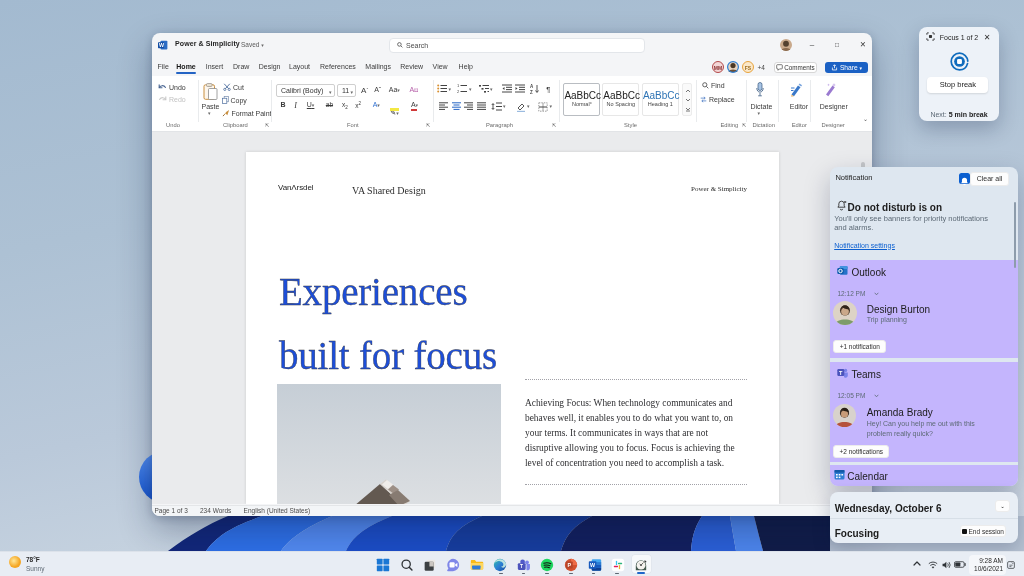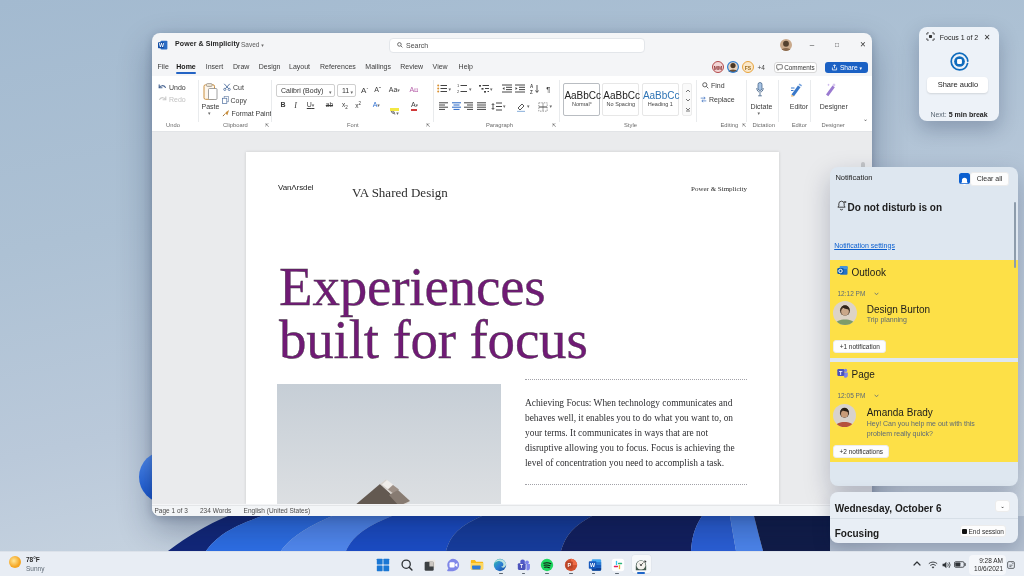--- a/index.html
+++ b/index.html
@@ -33,37 +33,37 @@
   .ric { position:absolute; font-size:7px; color:#3a3a3a; }
   .dd { color:#6a6a6a; font-size:5px; }
   .stylecard { position:absolute; top:6.5px; width:37px; height:33px; background:#fff; border:1px solid #e7e7e7;
                border-radius:2px; text-align:center; }
   .stylecard .t1 { font-size:10px; color:#222; margin-top:6px; }
   .stylecard .t2 { font-size:5.5px; color:#444; }
 
   #canvas { left:0; top:99px; width:720px; height:372px; background:#eaebed; overflow:hidden; }
   #page { left:94px; top:20px; width:533px; height:352px; background:#fff; box-shadow:0 0 3px rgba(0,0,0,.14); }
   #hdr-logo { left:32px; top:30.5px; font-size:8px; font-weight:400; letter-spacing:-.1px; color:#1d1d1d; }
-  #hdr-mid  { left:106px; top:32.5px; font-size:13px; color:#2e2e2e; font-family:"Liberation Serif",serif; }
+  #hdr-mid  { left:106px; top:32.5px; font-size:10px; color:#2e2e2e; font-family:"Liberation Serif",serif; }
   #hdr-right{ right:32px; top:32.5px; font-size:7px; color:#2e2e2e; font-family:"Liberation Serif",serif; }
-  #headline { left:33px; top:108px; font-family:"Liberation Serif",serif; font-size:55px; line-height:53px;
-              color:#701a75; letter-spacing:-.2px; -webkit-text-stroke:.35px #3b3b3d; }
+  #headline { left:33px; top:108px; font-family:"Liberation Serif",serif; font-size:39px; line-height:64px;
+              color:#1d4ed8; letter-spacing:-.2px; -webkit-text-stroke:.35px #3b3b3d; }
   #photo { left:31px; top:232px; width:224px; height:120px; overflow:hidden; }
   #rcol { left:279px; top:227px; width:222px; }
   .dotline { border-top:1.5px dotted #a2a2a8; width:222px; }
   #rcol p { margin-top:16px; margin-bottom:12.5px; font-family:"Liberation Serif",serif; font-size:9.4px; line-height:15px;
             color:#2f2f32; }
   #statusbar { left:0; top:472px; width:720px; height:11px; background:#f3f5f7; border-top:1px solid #e4e6e8;
                font-size:6.5px; color:#4b4b4b; border-radius:0 0 8px 8px; }
   #statusbar span { position:absolute; top:1.2px; }
 
   
   #npanel { left:830px; top:167px; width:188px; height:319px; background:#dee7f0; border-radius:8px;
             box-shadow:0 10px 26px rgba(10,25,60,.25); overflow:hidden; }
-  .ncard { position:absolute; left:0px; width:188px; background:#fde047; }
+  .ncard { position:absolute; left:0px; width:188px; background:#c4b5fd; }
   .pill { position:absolute; background:#fdfdfd; border:1px solid #ececec; border-radius:3px; font-size:6.5px; color:#2e2e2e;
           text-align:center; }
   .nname { position:absolute; font-size:10px; color:#1c1c1c; }
   .nsub  { position:absolute; font-size:7px; color:#5d6a76; }
   .ntime { position:absolute; font-size:6.5px; color:#5d6a76; }
 
   #calcard { left:830px; top:492px; width:188px; height:51px; background:#e8eef5; border-radius:8px;
              box-shadow:0 6px 18px rgba(10,25,60,.22); }
 
   #fwidget { left:919px; top:27px; width:80px; height:94px; background:#edf2f8; border-radius:8px;
@@ -438,40 +438,41 @@
       <path d="M1 3 V1.5 A.5 .5 0 0 1 1.5 1 H3 M7 1 h1.5 A.5 .5 0 0 1 9 1.5 V3 M9 7 v1.5 a.5 .5 0 0 1 -.5 .5 H7 M3 9 H1.5 A.5 .5 0 0 1 1 8.5 V7" stroke="#333" stroke-width="1.1" fill="none"></path>
       <rect x="3.3" y="3.3" width="3.4" height="3.4" rx=".8" fill="#333"></rect>
     </svg>
   <div class="abs" style="left:0; top:6.5px; width:80px; text-align:center; font-size:7px; color:#1c1c1c;">Focus 1 of 2</div>
   <div class="abs" style="left:64.8px; top:5.5px; font-size:8px; color:#333;">✕</div>
   <svg class="abs" style="left:30.5px; top:25.2px;" width="19" height="19" viewBox="0 0 22 22">
     <circle cx="11" cy="11" r="9.6" fill="none" stroke="#0f6cbd" stroke-width="2" stroke-dasharray="57 3.3" stroke-dashoffset="-2.5" stroke-linecap="round"></circle>
     <circle cx="11" cy="11" r="6.2" fill="#0f6cbd"></circle>
     <rect x="8.2" y="8.2" width="5.6" height="5.6" rx="1.4" fill="#fff"></rect>
   </svg>
-  <div class="abs" style="left:8.4px; top:50px; width:61px; height:16px; background:#fff; border-radius:4px; box-shadow:0 1px 2px rgba(0,0,0,.12); text-align:center; font-size:7.5px; color:#1c1c1c; line-height:16px;">Share audio</div>
+  <div class="abs" style="left:8.4px; top:50px; width:61px; height:16px; background:#fff; border-radius:4px; box-shadow:0 1px 2px rgba(0,0,0,.12); text-align:center; font-size:7.5px; color:#1c1c1c; line-height:16px;">Stop break</div>
   <div class="abs" style="left:0; top:84px; width:80px; text-align:center; font-size:7px; color:#5d6a76;">Next: <b style="color:#1c1c1c;">5 min break</b></div>
 </div>
 
 <div id="npanel" class="abs">
   <div class="abs" style="left:5.4px; top:6.4px; font-size:7.5px; color:#1c1c1c;">Notification</div>
   <div class="abs" style="left:129.4px; top:6px; width:11px; height:11px; background:#0b5fd0; border-radius:2.5px;">
     <svg width="11" height="11" viewBox="0 0 11 11">
         <path d="M5.5 1.7 a2.55 2.55 0 0 1 2.55 2.55 v1.75 l.95 1.3 H2 l.95-1.3 V4.25 A2.55 2.55 0 0 1 5.5 1.7 Z" fill="#fff"></path>
         <path d="M4.3 8.1 a1.2 1.2 0 0 0 2.4 0 Z" fill="#fff"></path>
       </svg>
   </div>
   <div class="pill" style="left:140px; top:5px; width:39px; height:13.5px; line-height:12.5px; font-size:7px;">Clear all</div>
 
   <svg class="abs" style="left:5.5px; top:33px;" width="11" height="11" viewBox="0 0 11 11">
       <path d="M5.5 1.2 a2.7 2.7 0 0 1 2.7 2.7 v1.9 l.9 1.4 H1.9 L2.8 5.8 v-1.9 a2.7 2.7 0 0 1 2.7-2.7 Z" fill="none" stroke="#333" stroke-width=".9"></path>
       <path d="M4.4 8.9 a1.1 1.1 0 0 0 2.2 0" stroke="#333" stroke-width=".9" fill="none"></path>
       <path d="M8.2 1 l2 2 M10.2 1 l-2 2" stroke="#333" stroke-width=".8"></path>
     </svg>
   <div class="nname abs" style="left:17.6px; top:34.5px; font-weight:700;">Do not disturb is on</div>
+  <div class="nsub abs" style="left:4.2px; top:46.5px; width:160px; line-height:9px; font-size:7.5px;">You'll only see banners for priority notifications and alarms.</div>
   <div class="abs" style="left:4.2px; top:74.5px; font-size:7px; color:#0b5fd0; text-decoration:underline;">Notification settings</div>
 
   <div class="ncard" style="top:93px; height:98px;">
     <svg class="abs" style="left:6.5px; top:5px;" width="11" height="11" viewBox="0 0 11 11">
         <rect x="2.8" y="1.2" width="7.7" height="8.6" rx="1" fill="#2372c8"></rect>
         <rect x="2.8" y="1.2" width="7.7" height="2.8" fill="#4394e0"></rect>
         <rect x="0.3" y="3.1" width="6.4" height="5.8" rx="1.2" fill="#0f5cad"></rect>
         <circle cx="3.5" cy="6" r="1.7" fill="none" stroke="#fff" stroke-width="1"></circle>
       </svg>
     <div class="nname abs" style="left:21.5px; top:6.5px;">Outlook</div>
@@ -497,21 +498,21 @@
     <div class="pill" style="left:3.3px; top:79.5px; width:53px; height:13px; line-height:12px;">+1 notification</div>
   </div>
 
   <div class="ncard" style="top:195px; height:100px;">
     <svg class="abs" style="left:6.5px; top:5px;" width="11" height="11" viewBox="0 0 11 11">
         <circle cx="8.6" cy="3.4" r="1.6" fill="#7b83eb"></circle>
         <path d="M7 5.4 h3.8 v3 a2.4 2.4 0 0 1 -3.8 1.9 Z" fill="#7b83eb"></path>
         <rect x="0.3" y="2" width="7" height="7" rx="1.2" fill="#4b53bc"></rect>
         <text x="2" y="7.6" font-size="5.5" fill="#fff" font-family="Liberation Sans" font-weight="bold">T</text>
       </svg>
-    <div class="nname abs" style="left:21.5px; top:6.5px;">Page</div>
+    <div class="nname abs" style="left:21.5px; top:6.5px;">Teams</div>
     <div class="ntime abs" style="left:7.5px; top:30px;">12:05 PM &nbsp;&nbsp;&nbsp;<svg width="5" height="4" viewBox="0 0 5 4" style="margin-left:1px;">
           <path d="M.7 .8 L2.5 2.8 L4.3 .8" fill="none" stroke="#5d6a76" stroke-width=".8"></path>
         </svg></div>
     <svg class="abs" style="left:3.3px; top:42px;" width="23" height="23" viewBox="0 0 24 24">
         <defs>
           <clipPath id="cb2">
             <circle cx="12" cy="12" r="12"></circle>
           </clipPath>
         </defs>
         <g clip-path="url(#cb2)">
@@ -520,20 +521,34 @@
           <circle cx="12" cy="10.5" r="3.7" fill="#c89b78"></circle>
           <path d="M7.5 8.5 a4.5 4.5 0 0 1 9 0 l-2-.8 a6.5 6.5 0 0 1 -5-2 Z" fill="#2a1f16"></path>
           <path d="M2 24 C3 17 21 17 22 24 Z" fill="#b5523c"></path>
         </g>
       </svg>
     <div class="nname abs" style="left:36.7px; top:45px;text-align:right;">Amanda Brady</div>
     <div class="nsub abs" style="left:36.7px; top:56.5px; width:114px; line-height:10.8px;">Hey! Can you help me out with this problem really quick?</div>
     <div class="pill" style="left:3.3px; top:82.5px; width:56px; height:13px; line-height:12px;">+2 notifications</div>
   </div>
 
+  <div class="ncard" style="top:298px; height:21px;">
+    <svg class="abs" style="left:3.7px; top:4.3px;" width="11" height="11" viewBox="0 0 11 11">
+        <rect x="0.5" y="1" width="10" height="9.5" rx="1.5" fill="#2f7fd4"></rect>
+        <rect x="0.5" y="1" width="10" height="2.6" fill="#1259a8"></rect>
+        <g fill="#fff">
+          <rect x="2" y="5" width="1.7" height="1.5"></rect>
+          <rect x="4.7" y="5" width="1.7" height="1.5"></rect>
+          <rect x="7.4" y="5" width="1.7" height="1.5"></rect>
+          <rect x="2" y="7.6" width="1.7" height="1.5"></rect>
+          <rect x="4.7" y="7.6" width="1.7" height="1.5"></rect>
+        </g>
+      </svg>
+    <div class="nname abs" style="left:17.3px; top:6px;">Calendar</div>
+  </div>
   <div class="abs" style="left:183.5px; top:35px; width:2.2px; height:66px; background:#8d9cab; border-radius:2px;"></div>
 </div>
 
 <div id="calcard" class="abs">
   <div class="nname abs" style="left:4.7px; top:10.5px; font-weight:700;">Wednesday, October 6</div>
   <div class="pill" style="left:165px; top:8px; width:15px; height:12px; line-height:11px; font-size:5.5px;">⌄</div>
   <div class="abs" style="left:0px; top:25.7px; width:188px; height:1px; background:#d7dfe7;"></div>
   <div class="nname abs" style="left:4.7px; top:35.5px; font-weight:700;">Focusing</div>
   <div class="pill" style="left:130px; top:32.9px; width:46px; height:12px; line-height:11px; font-size:6.5px;"><span style="display:inline-block; width:4.5px; height:4.5px; background:#111; border-radius:1px; margin-right:2px;"></span>End session</div>
 </div>

